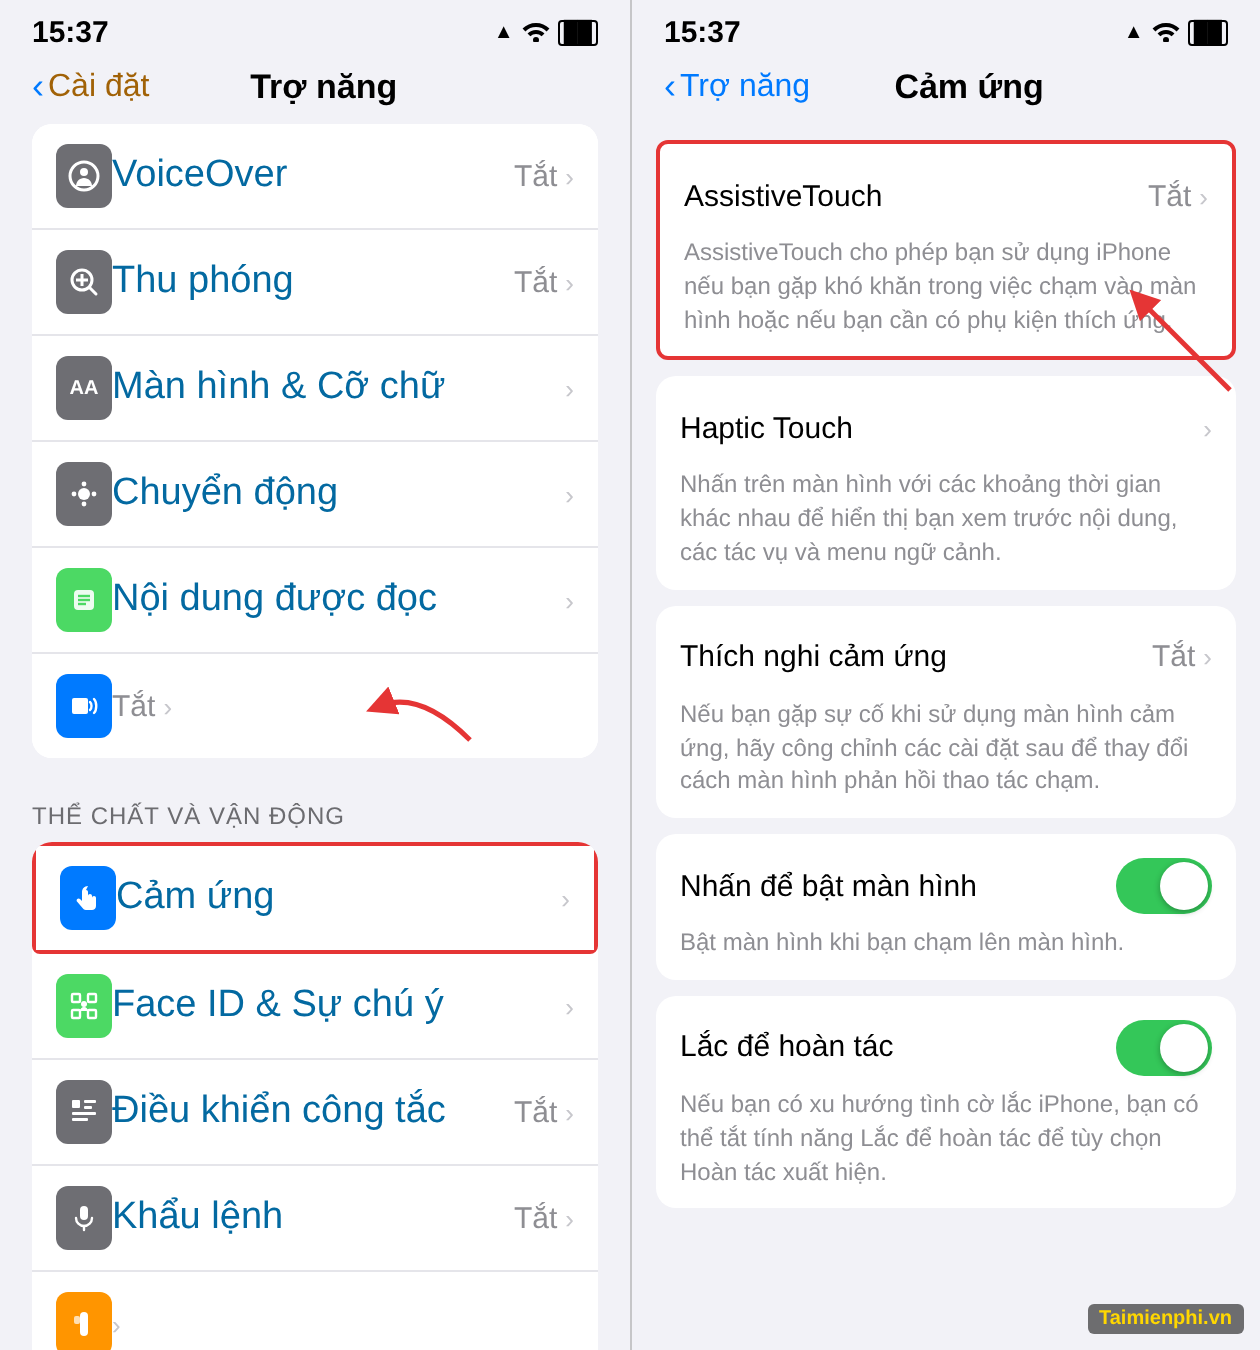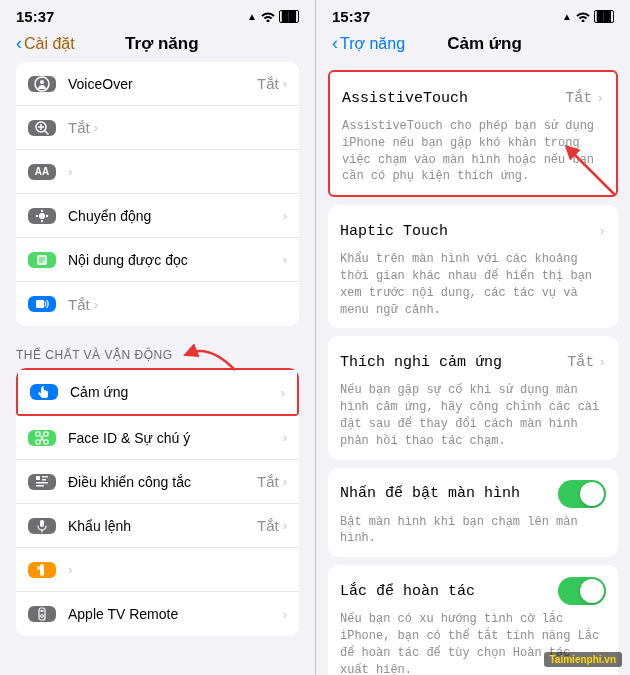--- a/index.html
+++ b/index.html
@@ -84,34 +84,33 @@
       align-items: center;
       padding: 10px 12px;
       border-bottom: 0.5px solid #e5e5ea;
       cursor: pointer;
       background: #fff;
       min-height: 44px;
     }
     .settings-item:last-child { border-bottom: none; }
     .item-icon {
       width: 28px;
-      height: 16px;
+      height: 32px;
       border-radius: 6px;
       display: flex;
       align-items: center;
       justify-content: center;
-      margin-right: 12px;
       flex-shrink: 0;
       font-size: 15px;
       color: #fff;
     }
     .item-label {
       flex: 1;
-      font-size: 14px;
-      color: #000000;
+      font-size: 19px;
+      color: #0369a1;
     }
     .item-value {
       font-size: 15px;
       color: #8e8e93;
       margin-right: 4px;
     }
     .item-chevron {
       color: #c7c7cc;
       font-size: 13px;
     }
@@ -146,21 +145,20 @@
     .right-group {
       background: #fff;
       border-radius: 10px;
       margin: 0 12px 8px;
       overflow: hidden;
     }
     .right-item {
       padding: 10px 12px;
       border-bottom: 0.5px solid #e5e5ea;
       cursor: pointer;
-      font-family: Liberation Mono, monospace;
     }
     .right-item:last-child { border-bottom: none; }
     .right-item-header {
       display: flex;
       align-items: center;
       justify-content: space-between;
       min-height: 32px;
     }
     .right-item-title {
       font-size: 15px;
@@ -244,26 +242,28 @@
 
       <div class="settings-item">
         <div class="item-icon" style="background:#6e6e73;">
           <svg width="16" height="16" viewBox="0 0 16 16">
               <circle cx="7" cy="7" r="5" fill="none" stroke="white" stroke-width="1.5"></circle>
               <line x1="11" y1="11" x2="14" y2="14" stroke="white" stroke-width="1.5" stroke-linecap="round"></line>
               <line x1="7" y1="4" x2="7" y2="10" stroke="white" stroke-width="1.5"></line>
               <line x1="4" y1="7" x2="10" y2="7" stroke="white" stroke-width="1.5"></line>
             </svg>
         </div>
+        <span class="item-label">Thu phóng</span>
         <span class="item-value">Tắt</span>
         <span class="item-chevron">›</span>
       </div>
 
       <div class="settings-item">
         <div class="item-icon" style="background:#6e6e73; font-size:10px; font-weight:700;">AA</div>
+        <span class="item-label">Màn hình &amp; Cỡ chữ</span>
         <span class="item-chevron">›</span>
       </div>
 
       <div class="settings-item">
         <div class="item-icon" style="background:#6e6e73;">
           <svg width="14" height="14" viewBox="0 0 14 14">
               <circle cx="7" cy="7" r="3" fill="white"></circle>
               <circle cx="7" cy="2" r="1.2" fill="white"></circle>
               <circle cx="7" cy="12" r="1.2" fill="white"></circle>
               <circle cx="2" cy="7" r="1.2" fill="white"></circle>
@@ -445,21 +445,21 @@
       </svg>
     </div>
 
 
     <div class="right-group">
       <div class="right-item">
         <div class="right-item-header">
           <span class="right-item-title">Haptic Touch</span>
           <span class="right-item-chevron">›</span>
         </div>
-        <div class="right-item-desc">Khẩu trên màn hình với các khoảng thời gian khác nhau để hiển thị bạn xem trước nội dung, các tác vụ và menu ngữ cảnh.</div>
+        <div class="right-item-desc">Nhấn trên màn hình với các khoảng thời gian khác nhau để hiển thị bạn xem trước nội dung, các tác vụ và menu ngữ cảnh.</div>
       </div>
     </div>
 
     <div class="right-group">
       <div class="right-item">
         <div class="right-item-header">
           <span class="right-item-title">Thích nghi cảm ứng</span>
           <span class="right-item-value">Tắt</span>
           <span class="right-item-chevron">›</span>
         </div>

